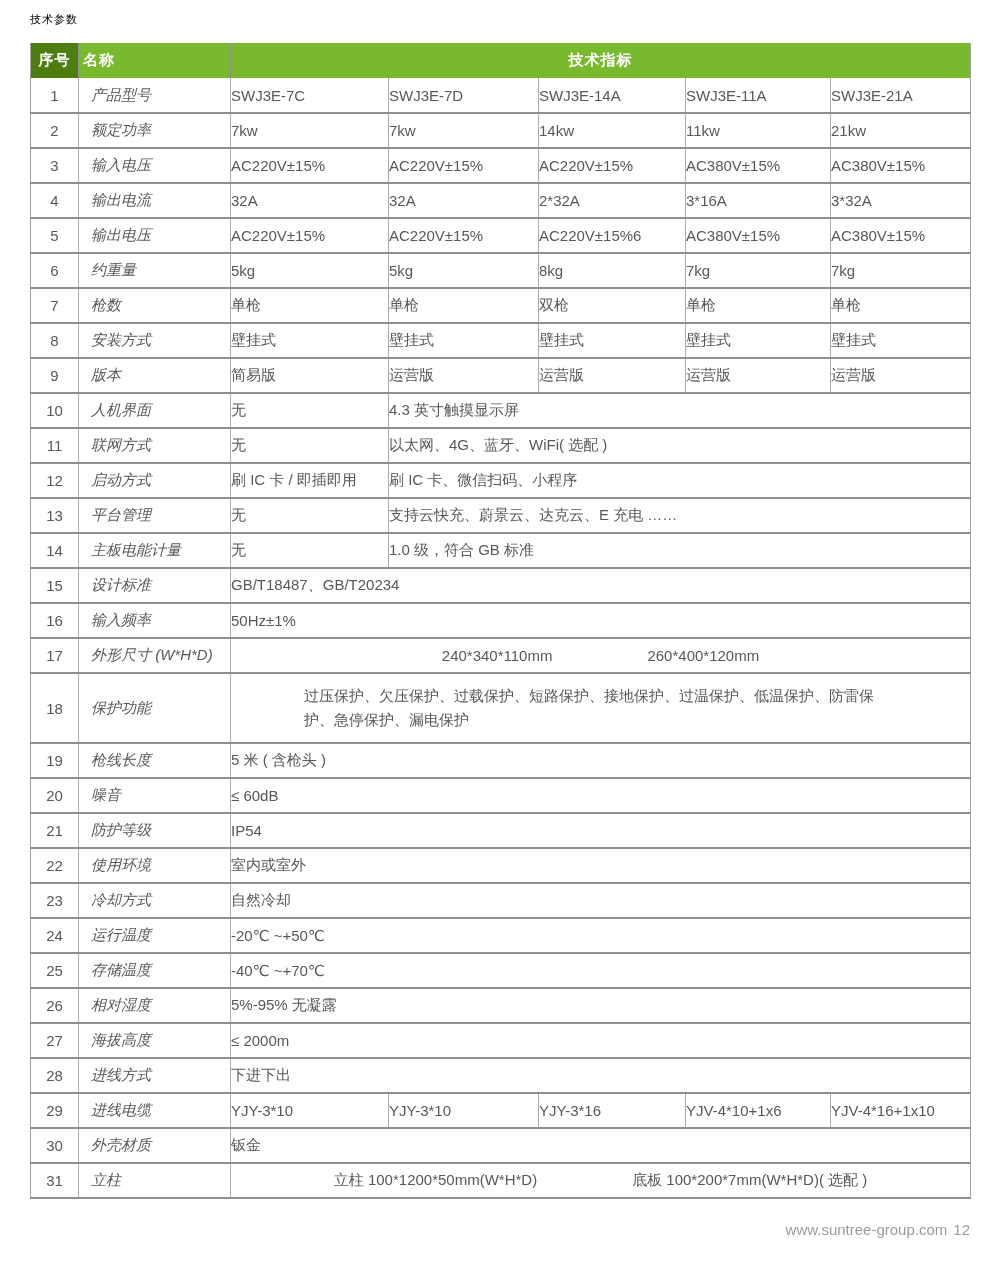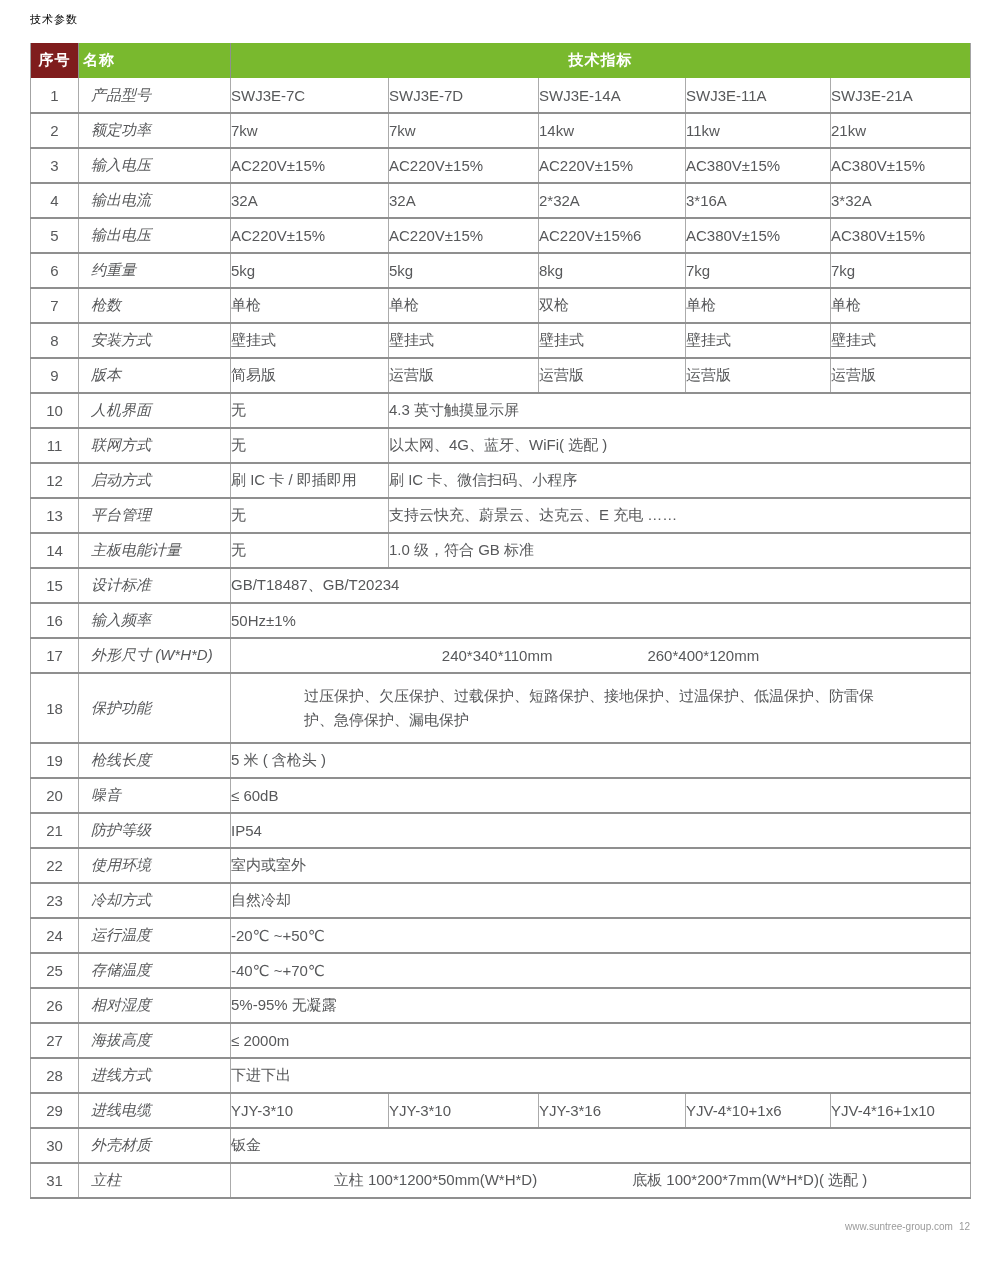--- a/index.html
+++ b/index.html
@@ -61,21 +61,21 @@
   }
   .pair-wrap{
     display:flex;
     justify-content:center;
     gap:95px;
   }
   .footer{
     width:940px;
     margin-top:22px;
     text-align:right;
-    font-size:10px;
+    font-size:15px;
     color:#9b9b9b;
   }
   .footer .pgnum{margin-left:6px;}
 </style>
 </head>
 <body>
 
 <div class="page">
   <h1 class="page-title">技术参数</h1>
 
@@ -84,21 +84,21 @@
       <col style="width:48px">
       <col style="width:152px">
       <col style="width:158px">
       <col style="width:150px">
       <col style="width:147px">
       <col style="width:145px">
       <col style="width:140px">
     </colgroup>
     <thead>
       <tr>
-        <th class="th-no" style="background: #7f1d1d;">序号</th>
+        <th class="th-no" style="background: #4d7c0f;">序号</th>
         <th class="th-name" style="background: rgb(121, 185, 46);">名称</th>
         <th class="th-spec" colspan="5" style="background: rgb(121, 185, 46);">技术指标</th>
       </tr>
     </thead>
     <tbody>
         <tr>
           <td class="no">1</td>
           <td class="name">产品型号</td>
           <td class="val">SWJ3E-7C</td>
           <td class="val">SWJ3E-7D</td>

